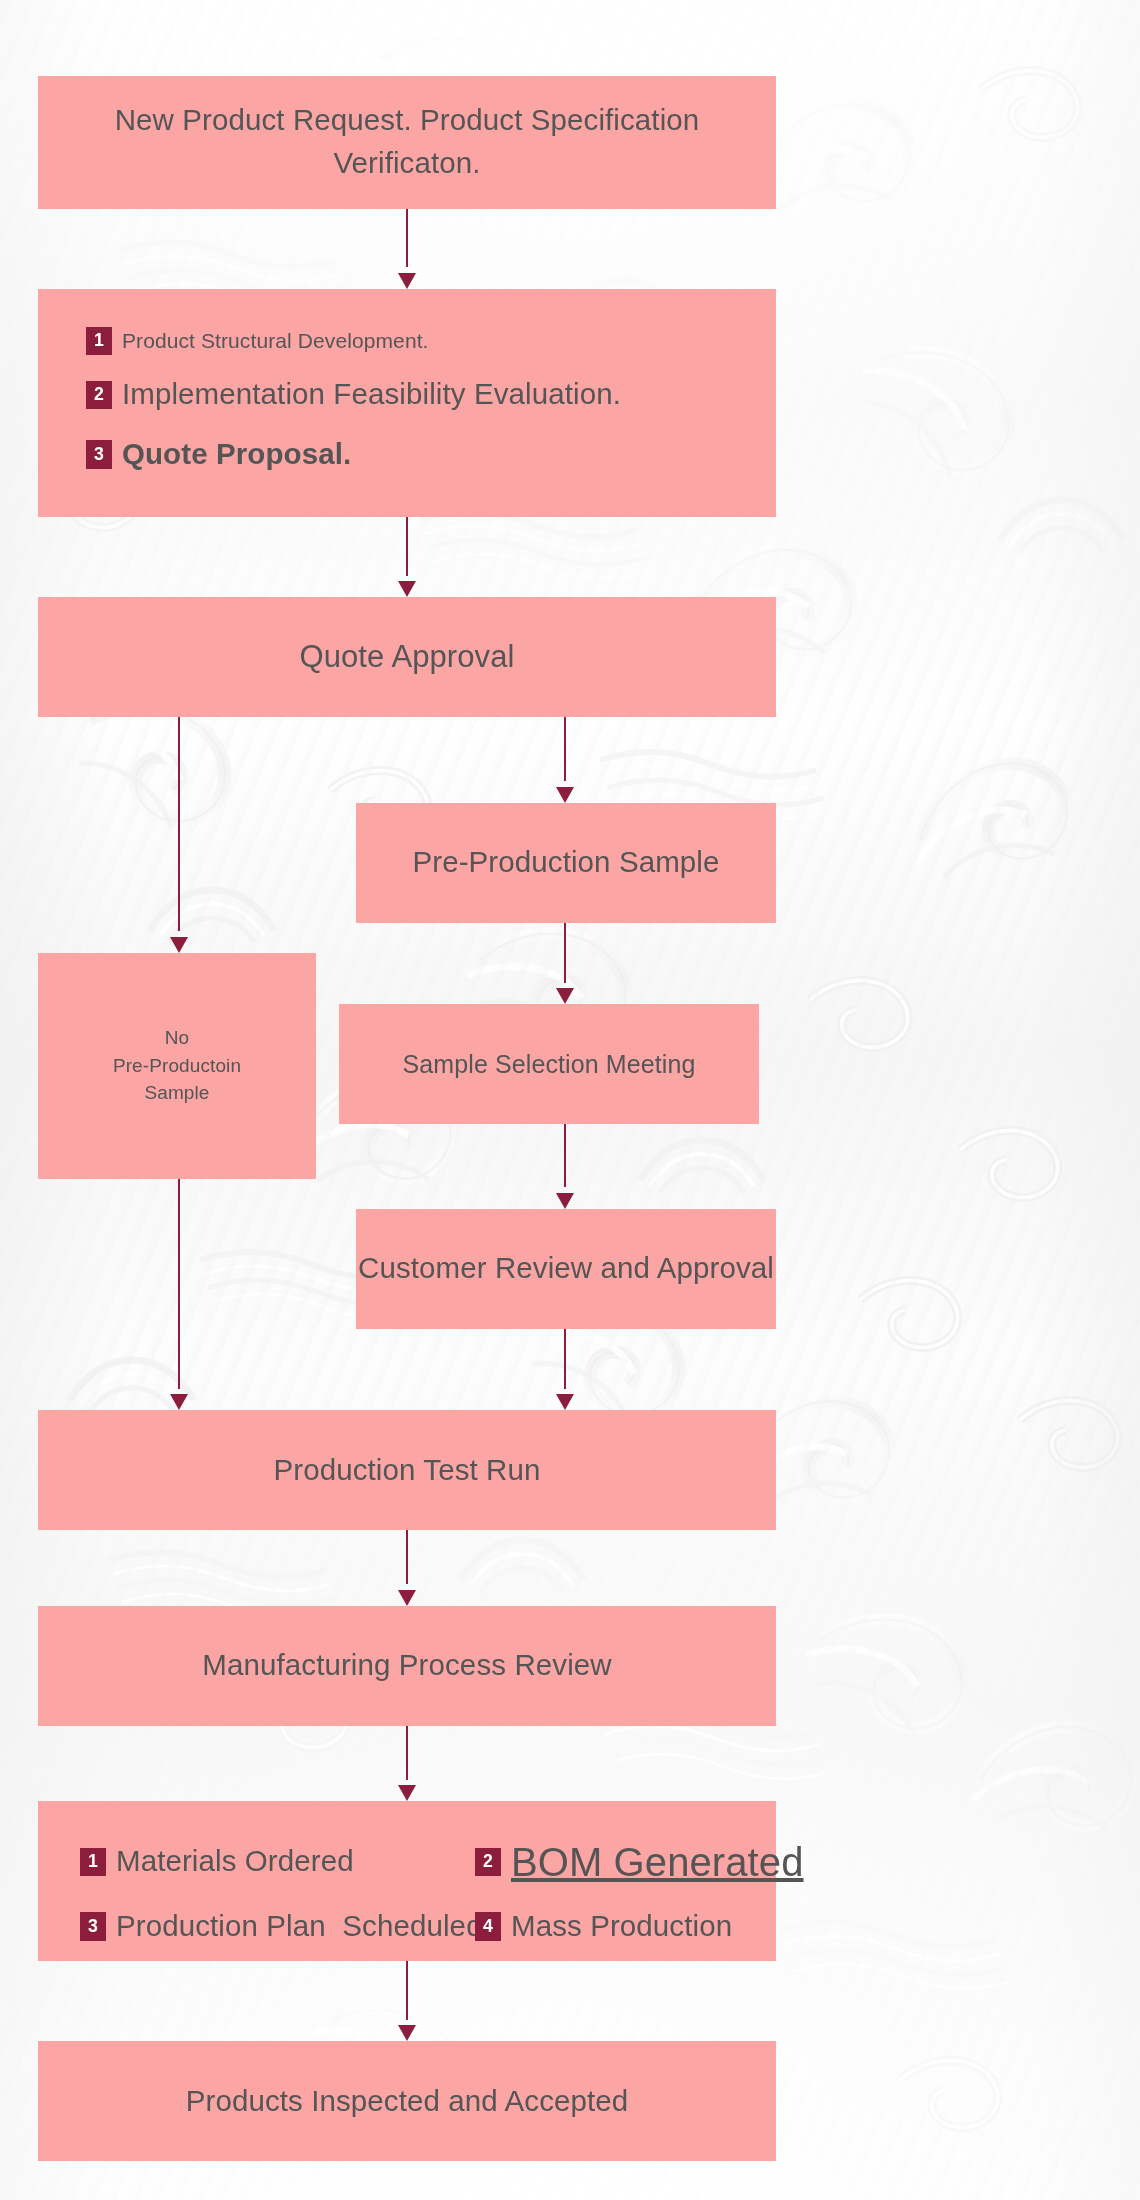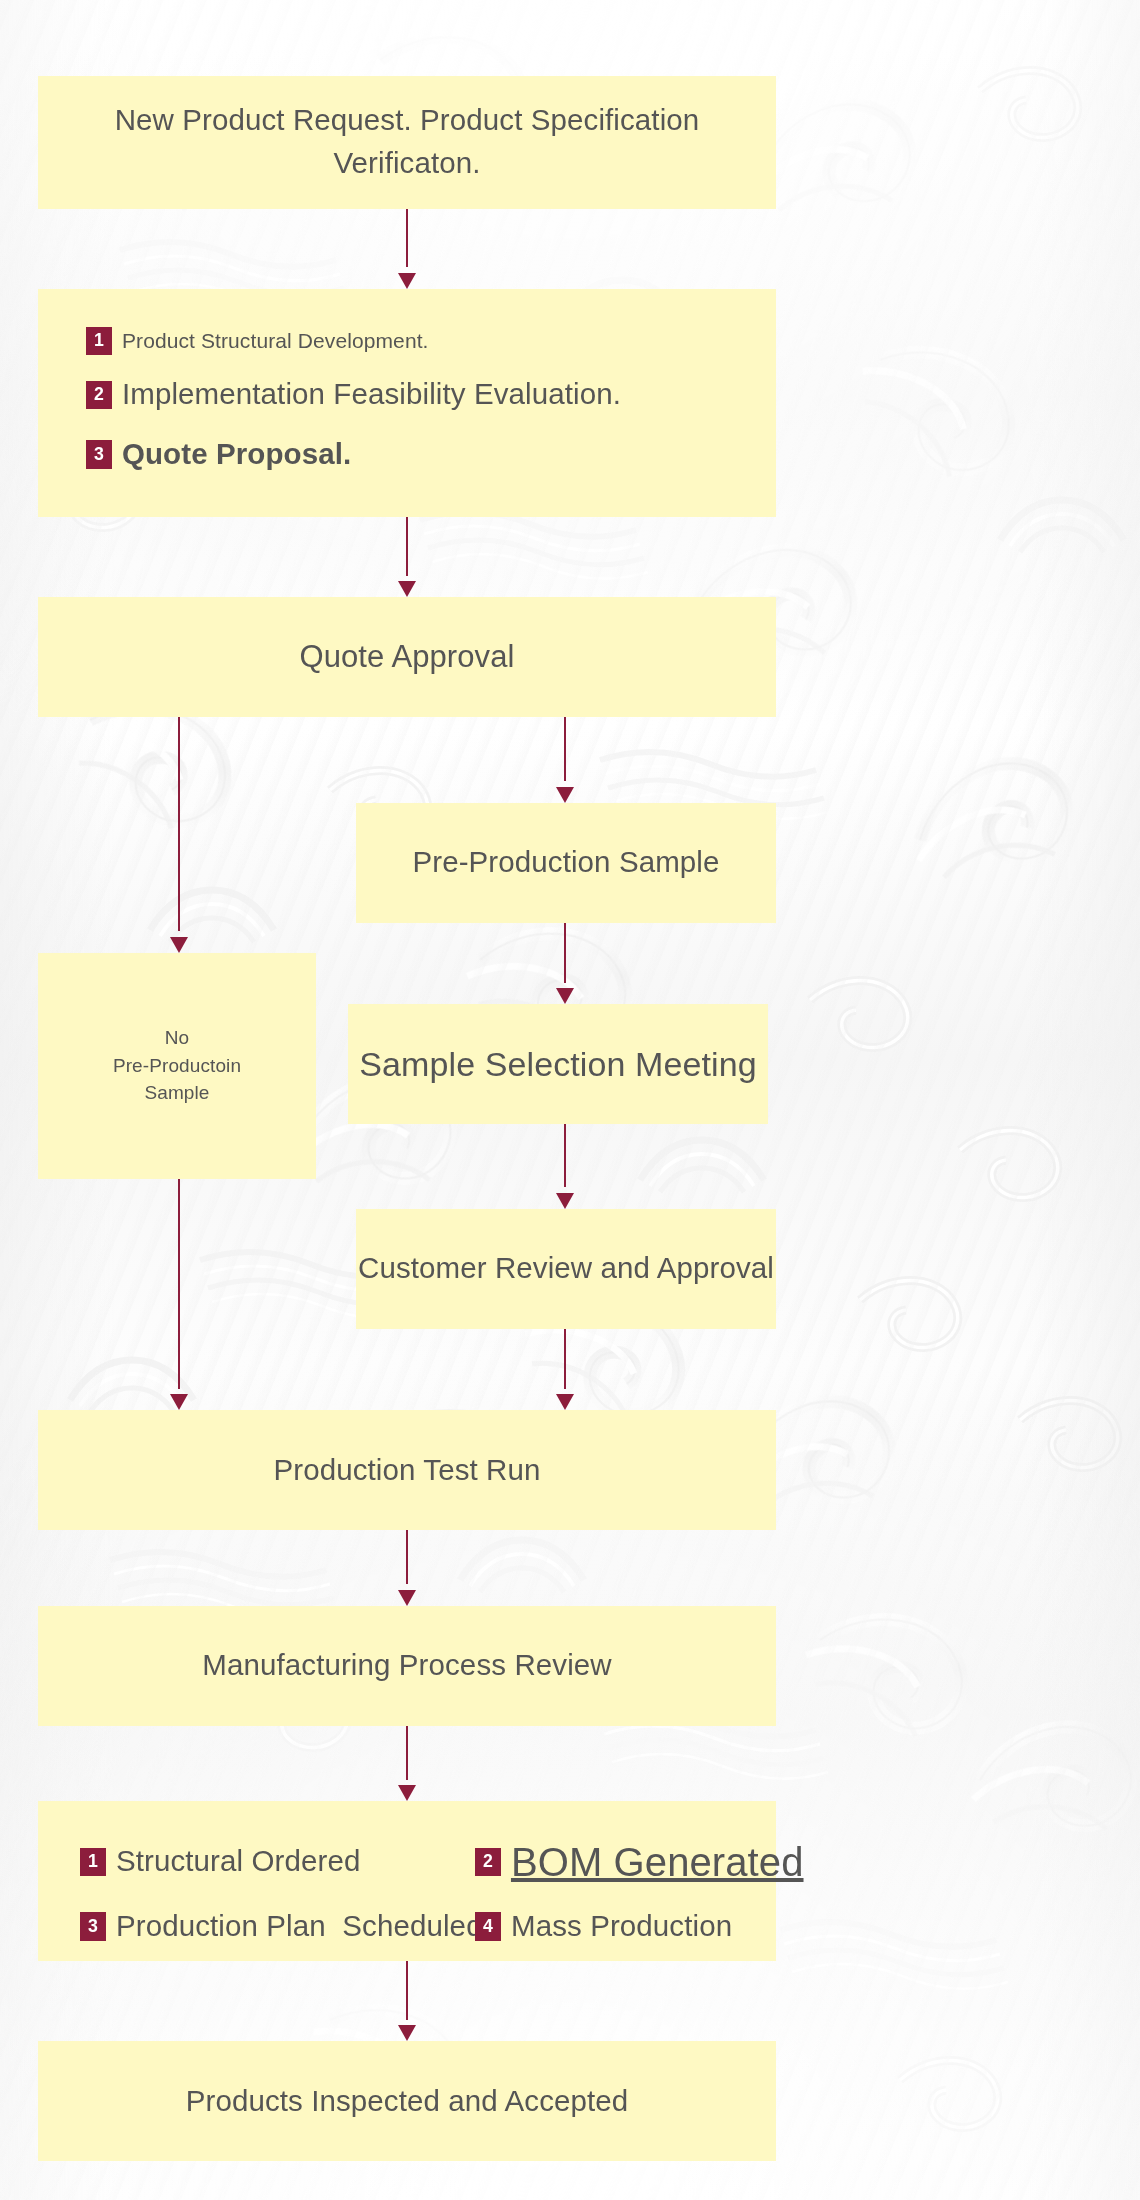--- a/index.html
+++ b/index.html
@@ -50,21 +50,21 @@
     background:
       radial-gradient(ellipse 120% 60% at 50% 0%, rgba(255,255,255,.9), rgba(255,255,255,0) 70%),
       radial-gradient(ellipse 120% 60% at 50% 100%, rgba(255,255,255,.85), rgba(255,255,255,0) 70%),
       linear-gradient(90deg, rgba(238,238,238,.55) 0%, rgba(255,255,255,0) 10%,
                       rgba(255,255,255,0) 90%, rgba(238,238,238,.55) 100%);
   }
 
   
   .node {
     position: absolute;
-    background: #fef9c3;
+    background: #fca5a5;
     color: #555555;
     display: flex;
     align-items: center;
     justify-content: center;
     box-sizing: border-box;
     font-size: 25px;
     font-weight: 400;
     letter-spacing: .1px;
     line-height: 1.45;
     text-align: center;
@@ -285,21 +285,21 @@
     <div class="shaft" style="height: 60px;"></div>
       <div class="head"></div>
   </div>
 
   <div class="node multiline" style="left: 38px; top: 952.857px; width: 278px; height: 225.714px; font-size: 19px;">
     <span>No
 Pre-Productoin
 Sample</span>
   </div>
 
-  <div class="node" style="left: 348px; top: 1004.29px; width: 420px; height: 120px; font-size: 34px;">
+  <div class="node" style="left: 339px; top: 1004.29px; width: 420px; height: 120px; font-size: 25px;">
     <span>Sample Selection Meeting</span>
   </div>
 
   <div class="arrow" style="left: 556px; top: 1124.29px; width: 18px; height: 84.2857px;">
     <div class="shaft" style="height: 62.8571px;"></div>
       <div class="head"></div>
   </div>
 
   <div class="node" style="left: 356px; top: 1208.57px; width: 420px; height: 120px; font-size: 29.5px;">
     <span>Customer Review and Approval</span>
@@ -330,21 +330,21 @@
 
   <div class="arrow" style="left: 398px; top: 1725.71px; width: 18px; height: 75.7143px;">
     <div class="shaft" style="height: 54.2857px;"></div>
       <div class="head"></div>
   </div>
 
   <div class="node listbox" style="left: 38px; top: 1801.43px; width: 738px; height: 160px; padding: 31.4286px 0px 0px 42px; font-size: 29.5px;">
     <div class="grid-list" style="row-gap: 14.2857px; grid-template-columns: 395px auto;">
       <div class="li">
         <span class="badge" style="width: 25.96px; height: 28.32px; font-size: 17.7px;">1</span>
-        <span class="li-text" style="font-size: 29.5px;">Structural Ordered</span>
+        <span class="li-text" style="font-size: 29.5px;">Materials Ordered</span>
       </div>
       <div class="li">
         <span class="badge" style="width: 25.96px; height: 28.32px; font-size: 17.7px;">2</span>
         <span class="li-text" style="font-size: 40px; text-decoration: underline;">BOM Generated</span>
       </div>
       <div class="li">
         <span class="badge" style="width: 25.96px; height: 28.32px; font-size: 17.7px;">3</span>
         <span class="li-text" style="font-size: 29.5px;">Production Plan  Scheduled</span>
       </div>
       <div class="li">

